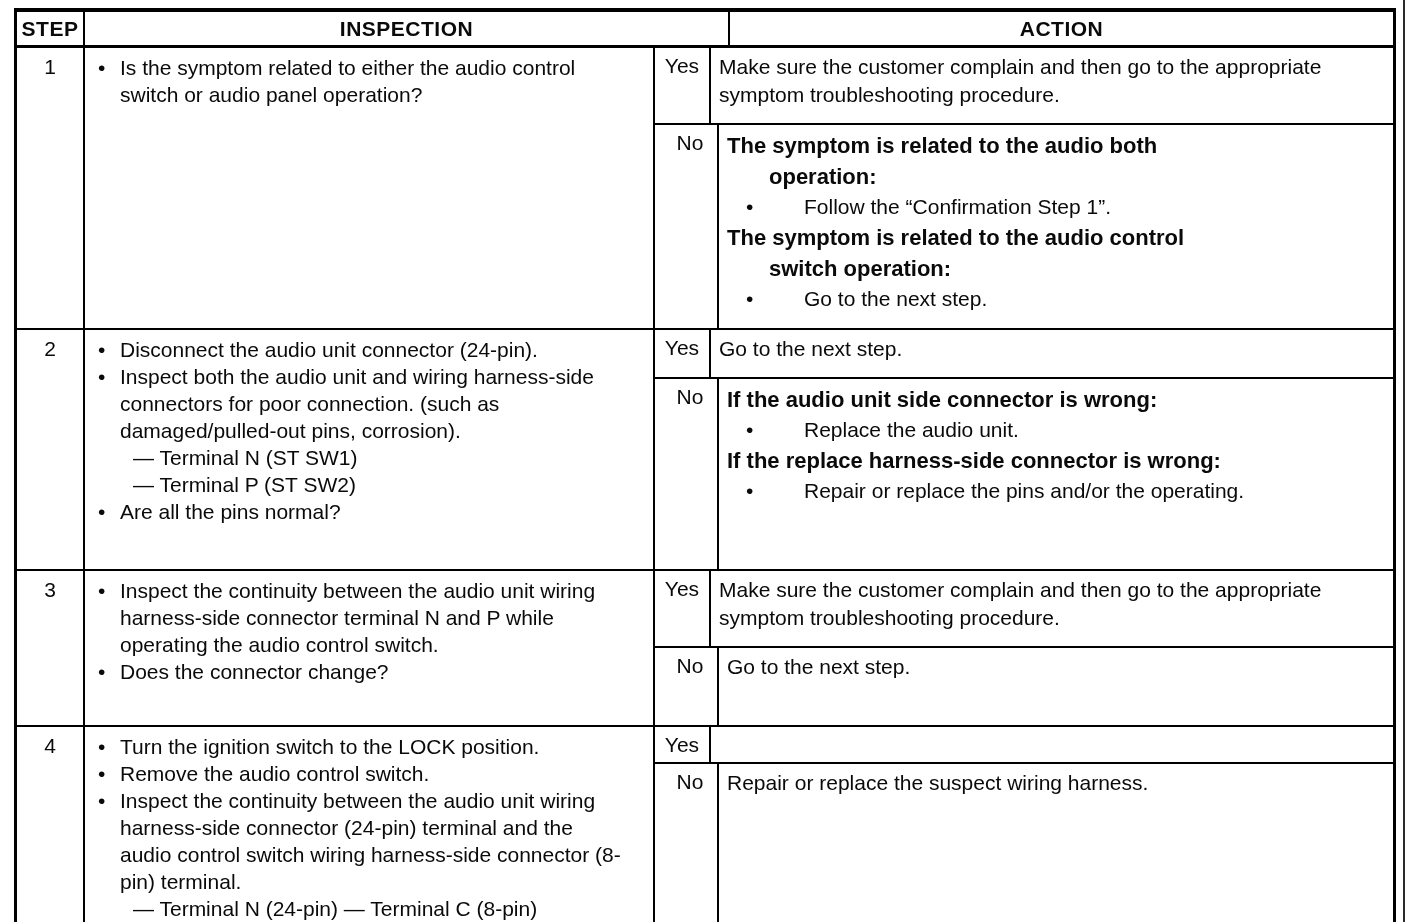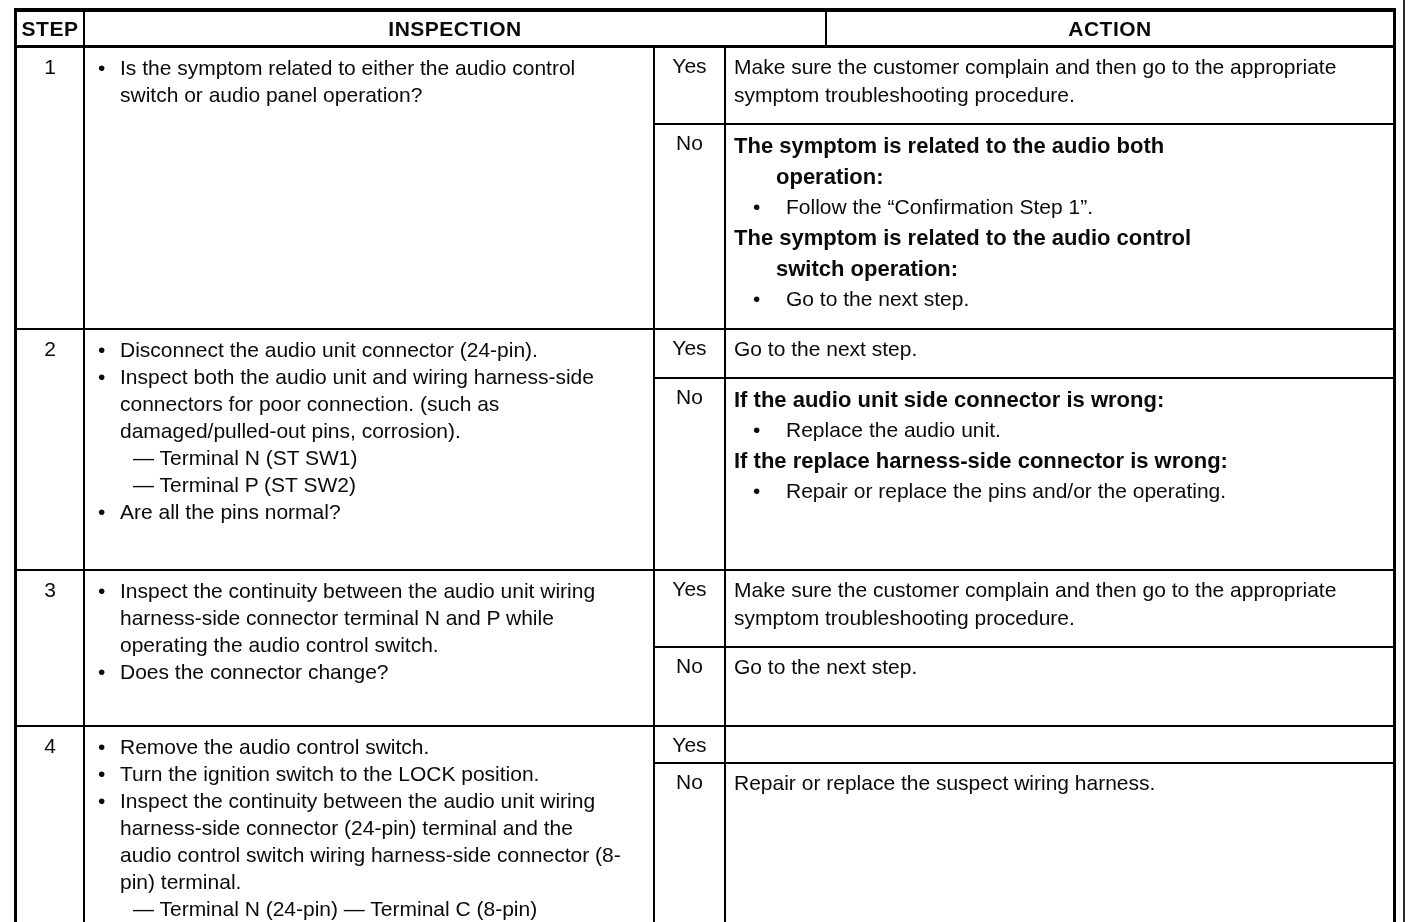--- a/index.html
+++ b/index.html
@@ -10,38 +10,38 @@
     -webkit-font-smoothing:antialiased;
   }
   .tbl{
     position:absolute;left:14px;top:8px;width:1382px;
     border:3px solid #000;border-top-width:4px;border-bottom-width:5px;
     padding-bottom:3px;background:#fff;box-sizing:border-box;
   }
   .hrow{display:flex;border-bottom:3px solid #000;}
   .hcell{font-weight:bold;font-size:21px;text-align:center;padding:5px 0 4px;box-sizing:border-box;letter-spacing:.5px;}
   .h-step{width:68px;border-right:2px solid #000;}
-  .h-insp{width:742px;border-right:2px solid #000;}
+  .h-insp{width:645px;border-right:2px solid #000;}
   .h-act{flex:1;border-radius:13px;}
   .trow{display:flex;border-bottom:2px solid #000;}
   .trow:last-child{border-bottom:2px solid #000;}
   .cell{box-sizing:border-box;}
   .c-step{width:68px;border-right:2px solid #000;text-align:center;font-size:21px;padding-top:7px;}
   .c-insp{width:570px;border-right:2px solid #000;padding:6px 23px 8px 13px;font-size:21px;line-height:27px;}
   .branches{flex:1;display:flex;flex-direction:column;}
   .branch{display:flex;border-bottom:2px solid #000;}
-  .branch:last-child{border-bottom:none;flex:1;}
-  .c-yn{width:71px;border-right:2px solid #000;text-align:center;font-size:21px;padding-top:6px;}
+  .branch:last-child{border-bottom:none;flex:1;margin-left:8px;}
+  .c-yn{width:56px;border-right:2px solid #000;text-align:center;font-size:21px;padding-top:6px;}
   .c-act{flex:1;padding:5px 22px 14px 8px;font-size:21px;line-height:28px;}
   .li{display:flex;}
   .c-insp .li .mk{width:22px;flex:none;}
   .mk::before{content:"\2022";}
   .c-insp .tx{flex:1;}
   .dash{margin-left:35px;}
-  .c-act .li{padding-left:19px;line-height:30px;}
+  .c-act .li{padding-left:19px;line-height:30px;gap:25px;}
   .c-act .li .mk{width:33px;flex:none;}
   .hd{font-weight:bold;font-size:22px;line-height:31px;padding-left:42px;text-indent:-42px;white-space:pre-line;}
   .pl{line-height:28px;}
   
   .b-r1-yes{min-height:60px;} .b-r1-no{min-height:192px;}
   .b-r2-yes{min-height:33px;} .b-r2-no{min-height:190px;}
   .b-r3-yes{min-height:60px;} .b-r3-no{min-height:77px;}
   .b-r4-yes{min-height:35px;} .b-r4-no{min-height:213px;}
   .scan-edge{position:absolute;right:3px;top:0;height:100%;width:2px;background:#2a2a2a;}
 </style>
@@ -160,25 +160,25 @@
         </div>
       </div>
     </div>
   </div>
 
   <div class="trow">
     <div class="cell c-step">4</div>
     <div class="cell c-insp">
       <div class="li">
         <span class="mk"></span>
+        <span class="tx">Turn the ignition switch to the LOCK position.</span>
+      </div>
+      <div class="li">
+        <span class="mk"></span>
         <span class="tx">Remove the audio control switch.</span>
-      </div>
-      <div class="li">
-        <span class="mk"></span>
-        <span class="tx">Turn the ignition switch to the LOCK position.</span>
       </div>
       <div class="li">
         <span class="mk"></span>
         <span class="tx">Inspect the continuity between the audio unit wiring harness-side connector (24-pin) terminal and the audio control switch wiring harness-side connector (8-pin) terminal.</span>
       </div>
       <div class="dash">— Terminal N (24-pin) — Terminal C (8-pin)</div>
       <div class="dash">— Terminal P (24-pin) — Terminal D (8-pin)</div>
       <div class="li">
         <span class="mk"></span>
         <span class="tx">Is there the continuity?</span>

